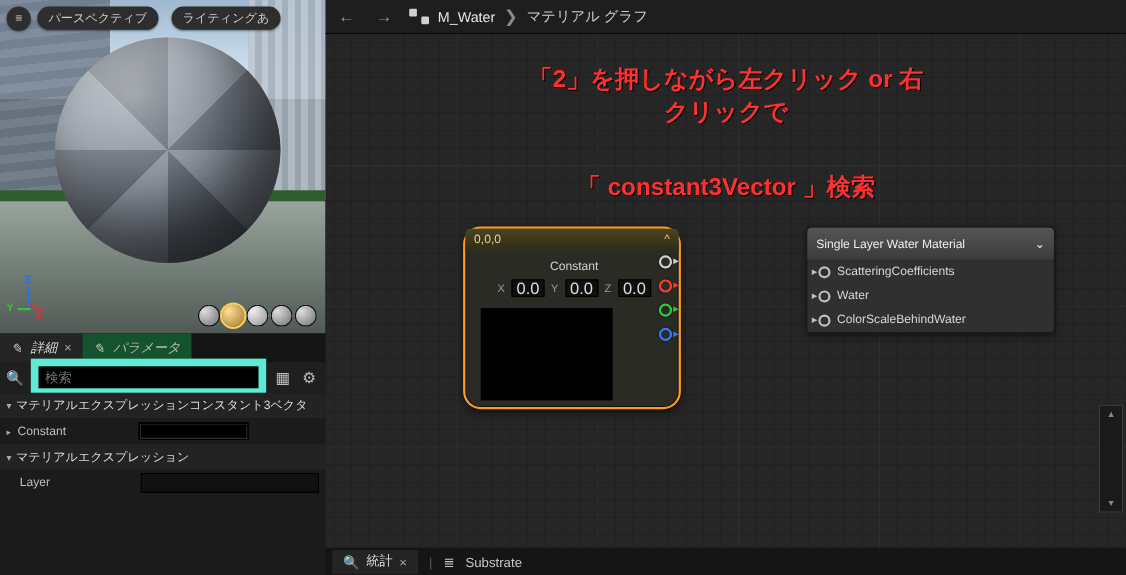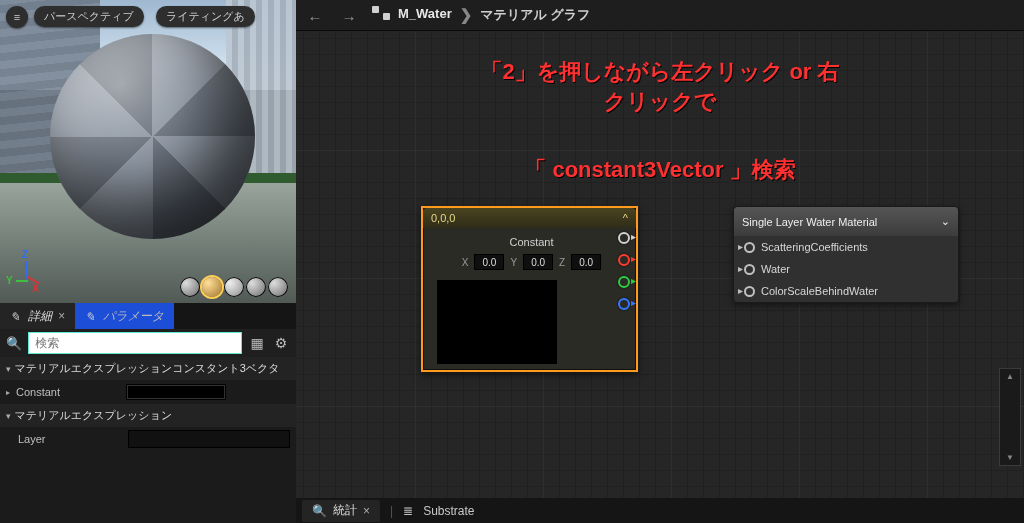--- a/index.html
+++ b/index.html
@@ -43,44 +43,44 @@
 
   .shade-row { position:absolute; right:8px; bottom:6px; display:flex; gap:2px; }
   .sball { width:20px; height:20px; border-radius:50%; background:radial-gradient(circle at 30% 30%,#ddd,#666); box-shadow:0 0 0 1px #0a0a0a inset;}
   .sball.sel { background:radial-gradient(circle at 30% 30%,#ffdf9a,#a0762a); box-shadow:0 0 0 2px #ffcf55;}
   .sball.open { background:radial-gradient(circle at 30% 30%,#eee,#888);}
 
   
   .tabrow { height:26px; background:#151515; display:flex; align-items:stretch;font-style:italic; }
   .tab { display:flex; align-items:center; gap:6px; padding:0 10px; font-size:12px; background:#242424; color:#ddd; }
   .tab .close { font-size:12px; color:#aaa; cursor:pointer; }
-  .tab.inactive { background:#1d4ed8; color:#bbb; }
+  .tab.inactive { background:#14532d; color:#bbb; }
   .pencil-icon { width:12px; height:12px; }
   .pencil-icon::before{ content:"✎"; font-size:12px; color:#ccc; }
 
   
   .searchrow { height:28px; background:#1f1f1f; display:flex; align-items:center; padding:0 6px; gap:6px; }
   .searchrow .mag { color:#aaa; font-size:13px; }
-  .searchrow input { flex:1; background:#ffffff; border:1px solid #5eead4; color:#888; font-size:12px; padding:3px 6px; }
+  .searchrow input { flex:1; background:#000000; border:7px solid #5eead4; color:#888; font-size:12px; padding:3px 6px; }
   .searchrow .iconbtn { width:18px; height:18px; color:#bbb; font-size:14px; display:flex;align-items:center;justify-content:center; }
 
   
   .cathdr { font-size:11px; color:#ddd; background:#232323; padding:4px 6px; display:flex; align-items:center; gap:4px; }
   .cathdr .chev { font-size:9px; color:#aaa; }
   .proprow { display:flex; align-items:center; padding:3px 6px 3px 18px; font-size:11px; background:#1b1b1b; height:24px; }
   .proprow .lbl { width:110px; color:#bfbfbf; }
   .proprow .swatch { width:100px; height:16px; background:#000; border:1px solid #000; box-shadow:0 0 0 1px #333 inset; }
   .proprow input.desc { flex:1; background:#111; border:1px solid #000; color:#888; font-size:11px; padding:2px 4px; }
   .proprow .chev { font-size:8px; color:#aaa; margin-right:6px; margin-left:-12px;}
 
   
   .right { flex:1; position:relative; display:flex; flex-direction:column; }
   .topbar { height:31px; background:#1e1e1e; display:flex; align-items:center; padding:0 8px; gap:12px; font-size:13px; color:#bbb; border-bottom:1px solid #0a0a0a;}
   .topbar .navbtn { width:22px; height:22px; display:flex;align-items:center;justify-content:center; font-size:15px; color:#9a9a9a; }
-  .crumb { display:flex; gap:8px;font-weight:bold; }
+  .crumb { display:flex; align-items:center; gap:8px; }
   .crumb .gico { width:18px; height:14px; position:relative; }
   .crumb .gico::before{content:"";position:absolute;left:0;top:0;width:7px;height:7px;background:#d0d0d0;border-radius:1px;}
   .crumb .gico::after{content:"";position:absolute;right:0;bottom:0;width:7px;height:7px;background:#d0d0d0;border-radius:1px;}
   .crumb .asset { color:#e6e6e6; }
   .crumb .sep { color:#888; font-size:15px;}
   .crumb .page { color:#cfcfcf; }
 
   .graph { flex:1; position:relative; background:#262626; overflow:hidden; }
   .grid { position:absolute; inset:0;
           background-image:
@@ -89,30 +89,30 @@
             linear-gradient(#202020 1px, transparent 1px),
             linear-gradient(90deg,#202020 1px, transparent 1px);
           background-size: 128px 128px,128px 128px,16px 16px,16px 16px;
           background-position: -9px -9px,-9px -9px,-9px -9px,-9px -9px; }
 
   .instr { position:absolute; left:50%; transform:translateX(-50%); text-align:center; color:#ff3030; font-weight:bold; font-size:22px; text-shadow:1px 1px 0 #000; }
   .instr.line1 { top:26px; }
   .instr.line2 { top:96px;margin-top:28px; }
 
   
-  .node-const { position:absolute; left:125px; top:175px; width:217px;
-                border:2px solid #ff9a1f; border-radius:0; background:#2b2b26;
+  .node-const { position:absolute; left:125px; top:175px; width:198px;
+                border:2px solid #ff9a1f; border-radius:16px; background:#2b2b26;
                 box-shadow:0 0 0 1px rgba(0,0,0,.6) inset, 0 3px 8px rgba(0,0,0,.5);}
   .node-const .title { display:flex; align-items:center; justify-content:space-between;
                 padding:4px 8px; font-size:11px; color:#e9d98c;
                 background:linear-gradient(180deg,#4a4420,#2f2c18); border-radius:4px 4px 0 0;}
   .node-const .body { padding:8px 10px 6px 14px; display:flex; flex-direction:column; gap:6px; position:relative;}
   .node-const .label { font-size:11px; color:#d0d0d0; text-align:center;}
   .node-const .xyz { display:flex; gap:6px; justify-content:center; align-items:center; font-size:10px; color:#999;}
-  .num { width:30px; height:16px; background:#0f0f0f; border:1px solid #000; color:#ddd; font-size:10px;
+  .num { width:30px; height:16px; background:#0f0f0f; border:1px solid #000; color:#ddd; font-size:15px;
          display:inline-flex; align-items:center; justify-content:center;text-align:center; }
   .preview-swatch { margin-top:4px; width:120px; height:84px; background:#000; }
   .ports { position:absolute; right:6px; top:4px; display:flex; flex-direction:column; gap:10px; }
   .port { width:12px; height:12px; border-radius:50%; border:2px solid #888; background:transparent;
           box-shadow:0 0 2px #000; position:relative;}
   .port::after{content:"▸"; position:absolute; right:-8px; top:-3px; font-size:10px; color:#888;}
   .port.white{ border-color:#d0d0d0;} .port.white::after{color:#d0d0d0;}
   .port.red{ border-color:#ff3b30;} .port.red::after{color:#ff3b30;}
   .port.green{ border-color:#2ecc40;} .port.green::after{color:#2ecc40;}
   .port.blue{ border-color:#3478ff;} .port.blue::after{color:#3478ff;}

